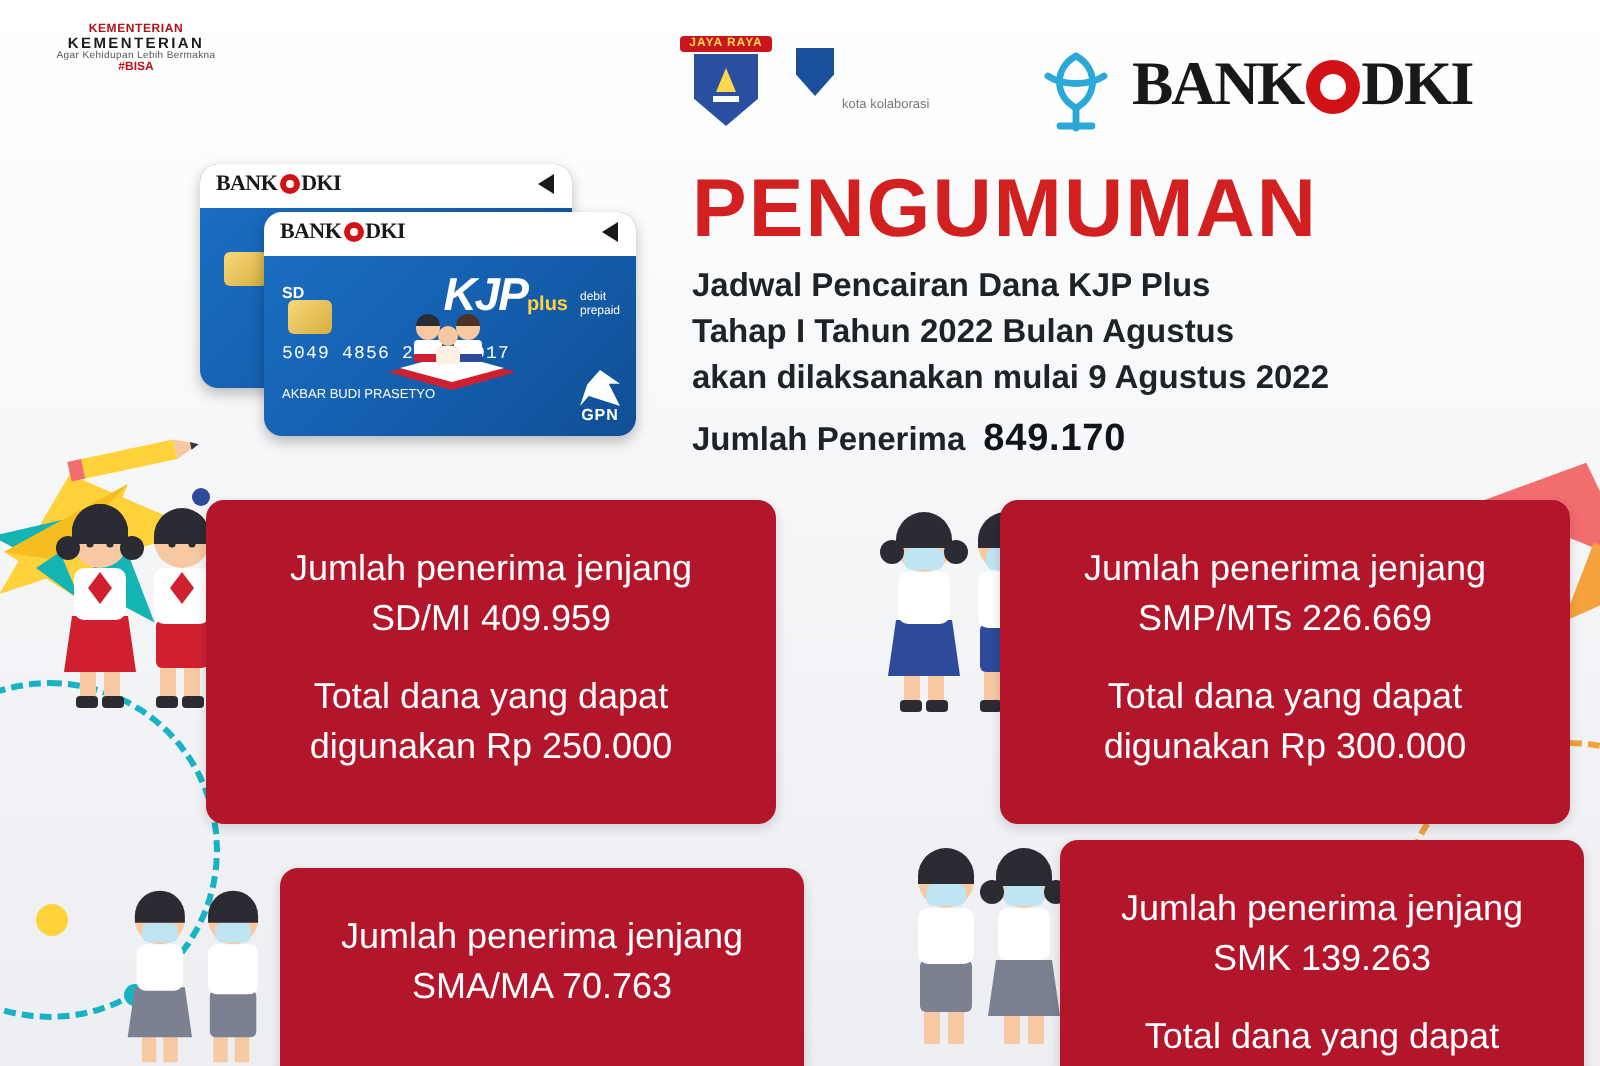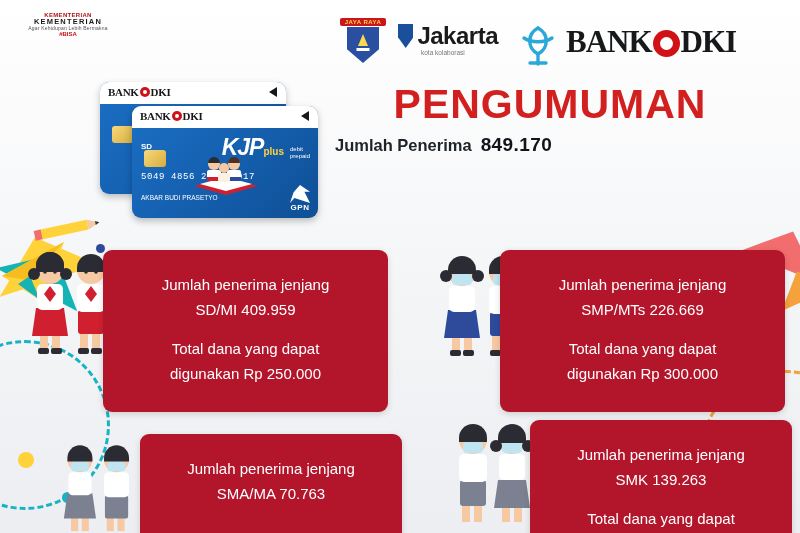--- a/index.html
+++ b/index.html
@@ -230,21 +230,21 @@
     position: absolute; right: 8px; bottom: 6px; text-align: center;
   }
   .card-gpn .bird {
     width: 20px; height: 18px; background: #fff; margin: 0 auto;
     clip-path: polygon(50% 0%, 100% 38%, 72% 38%, 100% 100%, 22% 72%, 0% 100%, 18% 40%);
   }
   .card-gpn .lbl { font-size: 8px; color: #fff; font-weight: bold; letter-spacing: .5px; }
 
   
   .headline {
-    position: absolute; left: 335px; top: 82px; width: 430px; text-align: center;
+    position: absolute; left: 346px; top: 82px; width: 430px;
   }
   .headline h1 {
     font-size: 41px; color: #d1201f; font-weight: bold; letter-spacing: 1px;
     line-height: 44px;
     font-family: "Liberation Sans", sans-serif;
   }
   .headline .sub {
     margin-top: 6px;
     font-size: 16.5px; color: #1e2328; font-weight: bold; line-height: 23px;
   }
@@ -256,21 +256,21 @@
 
   
   .panel {
     position: absolute;
     background: #b3152b;
     border-radius: 9px;
     color: #ffffff;
     box-shadow: 0 2px 6px rgba(0,0,0,.15);
     padding: 22px 18px;
   }
-  .panel .line { font-size: 15px; line-height: 25px; text-align: center; }
+  .panel .line { font-size: 18px; line-height: 25px; text-align: center; }
   .panel .line b { font-weight: normal; margin-top: 30px; }
   .panel .gap { height: 14px; }
 
   .panel-sd   { left: 103px; top: 250px; width: 285px; height: 162px; }
   .panel-smp  { left: 500px; top: 250px; width: 285px; height: 162px; }
   .panel-sma  { left: 140px; top: 434px; width: 262px; height: 120px; }
   .panel-smk  { left: 530px; top: 420px; width: 262px; height: 140px; }
 
   
   .kids { position: absolute; }
@@ -318,21 +318,20 @@
   </div>
 
   <div class="logo-jaya">
     <div class="jaya-ribbon">JAYA RAYA</div>
     <div class="jaya-shield"></div>
   </div>
 
   <div class="logo-jakarta">
     <div class="jk-row">
       <div class="jk-mark"></div>
-      <div class="jk-word">Jakarta</div>
     </div>
     <div class="jk-sub">kota kolaborasi</div>
   </div>
 
   <svg class="logo-kjp-swirl" viewBox="0 0 46 46">
     <g fill="none" stroke="#2aa8d8" stroke-width="3.4" stroke-linecap="round">
       <path d="M23 6 C12 12, 12 26, 23 32"></path>
       <path d="M23 6 C34 12, 34 26, 23 32"></path>
       <path d="M9 16 C16 21, 30 21, 37 16"></path>
       <path d="M23 32 L23 42"></path>
@@ -397,20 +396,25 @@
       </div>
       <div class="card-gpn">
         <div class="bird"></div>
         <div class="lbl">GPN</div>
       </div>
     </div>
   </div>
 
   <div class="headline">
     <h1>PENGUMUMAN</h1>
+    <div class="sub">
+      <div>Jadwal Pencairan Dana KJP Plus</div>
+      <div>Tahap I Tahun 2022 Bulan Agustus</div>
+      <div>akan dilaksanakan mulai 9 Agustus 2022</div>
+    </div>
     <div class="count-row">
       <span class="count-label">Jumlah Penerima</span>
       <span class="count-value">849.170</span>
     </div>
   </div>
 
   <svg class="kids" style="left:18px; top:248px;" width="96" height="118" viewBox="0 0 96 118">
 
     <g>
       <rect x="22" y="84" width="8" height="18" fill="#f7c9a3"></rect>

